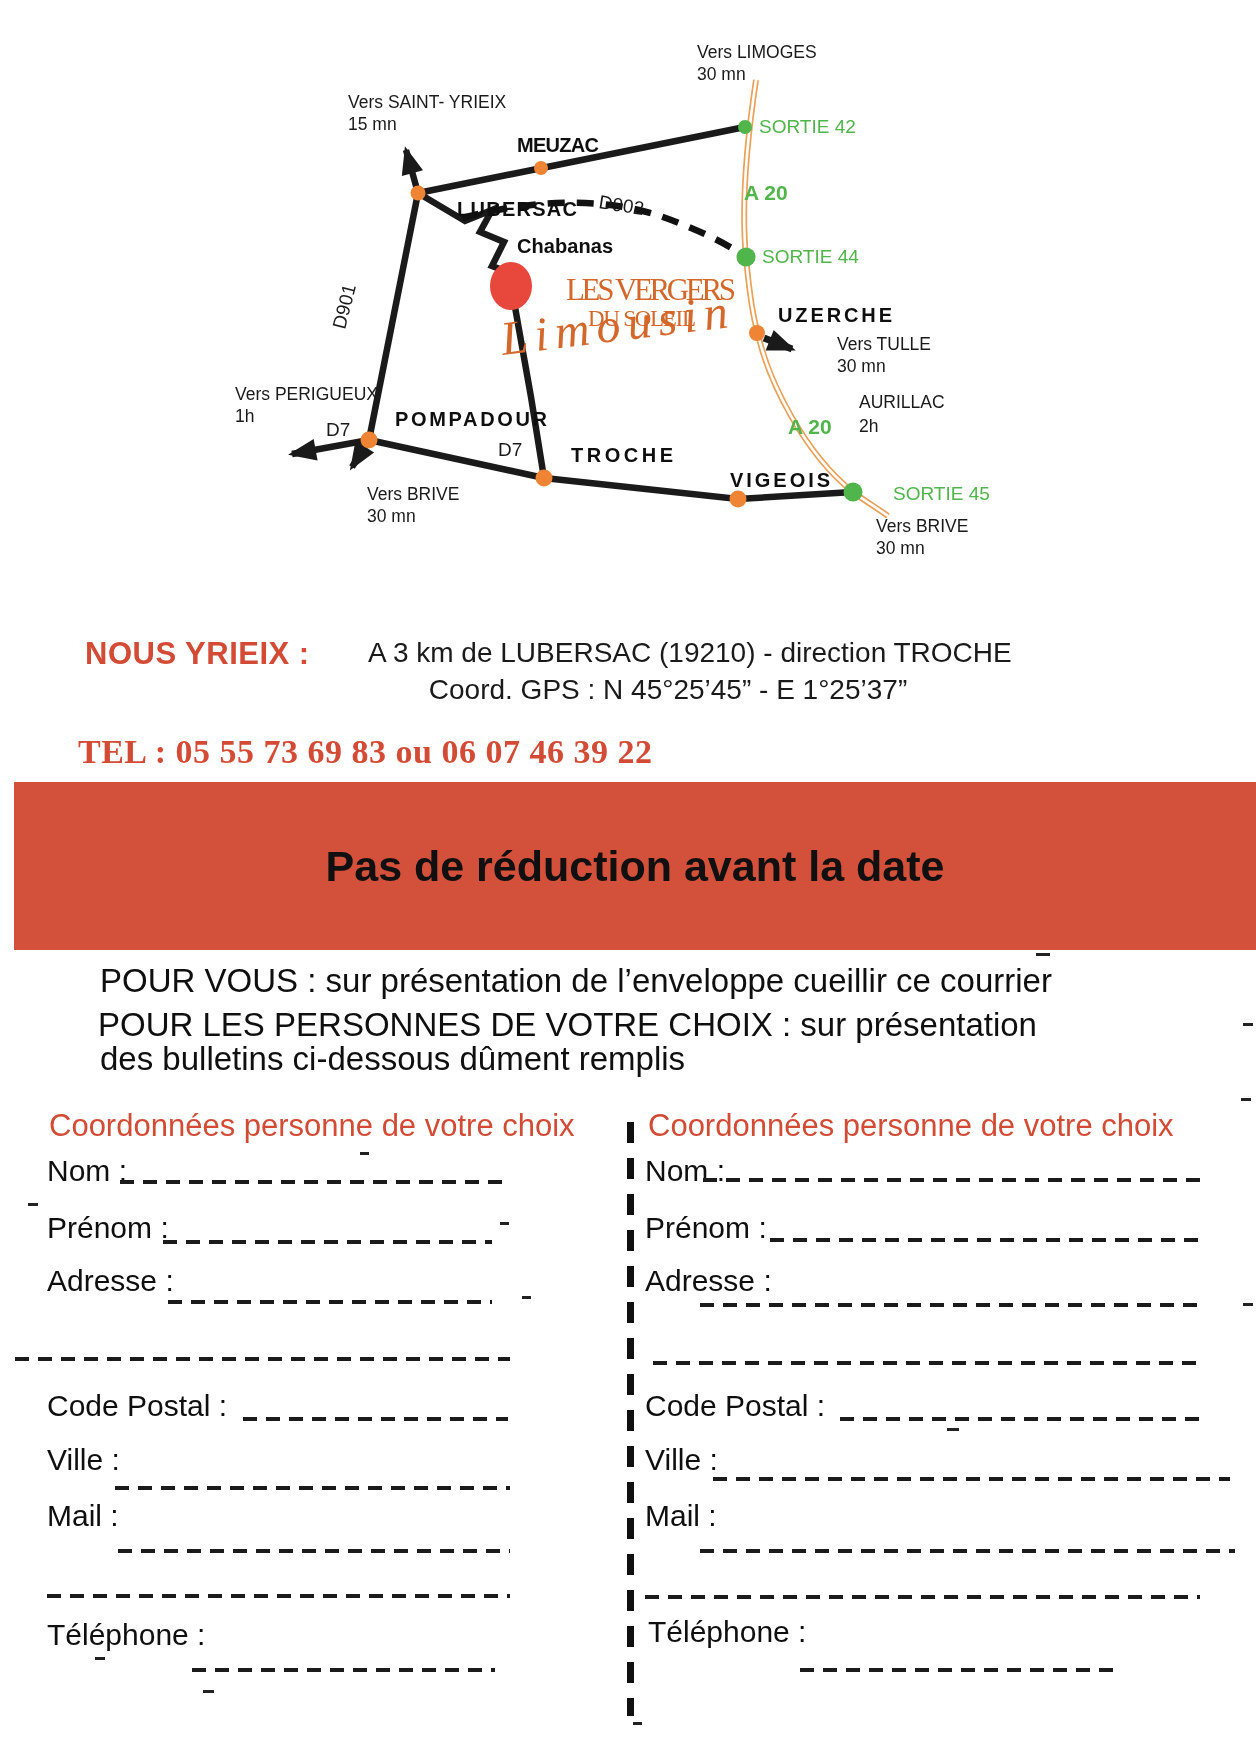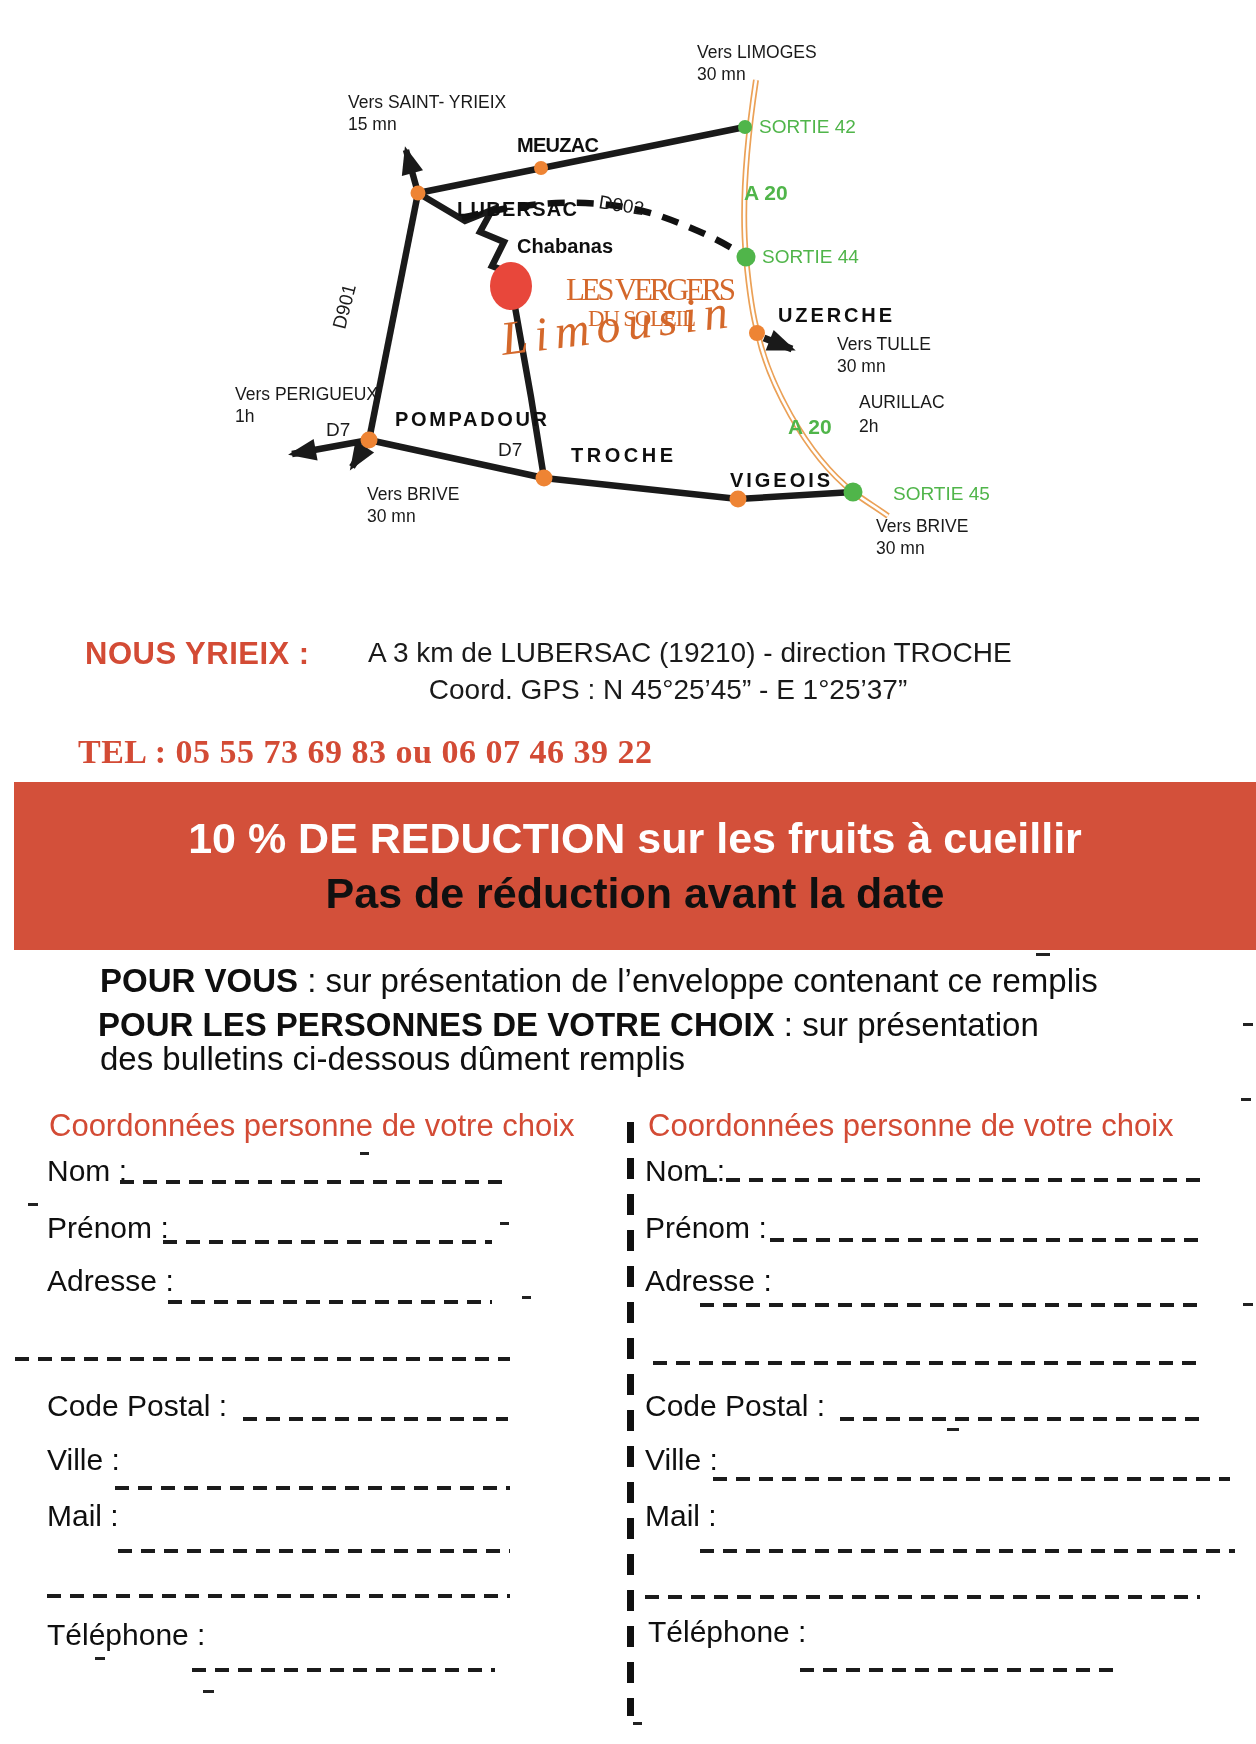--- a/index.html
+++ b/index.html
@@ -20,21 +20,21 @@
 
   
   .redhead{color:#D34B35;font-weight:bold;font-size:31px;letter-spacing:.5px;white-space:nowrap;}
   .addr{font-size:28px;line-height:37px;text-align:center;color:#1a1a1a;white-space:nowrap;margin-left:48px;}
   .tel{color:#D34B35;font-weight:bold;font-size:34px;white-space:nowrap;letter-spacing:.5px;}
   .banner{left:14px;top:782px;width:1242px;height:168px;background:#D3503A;
           display:flex;flex-direction:column;justify-content:center;align-items:center;
           font-size:43px;line-height:55px;font-weight:bold;color:#fff;}
   .banner .dark{color:#101010;}
   .cond{font-size:33px;white-space:nowrap;color:#0f0f0f;}
-  .cond b{font-weight:bold;}
+  .cond b{font-weight:normal;}
   .colhead{color:#D34B35;font-size:31px;white-space:nowrap;}
   .field{font-size:30px;color:#0f0f0f;white-space:nowrap;}
 
   
   .dash{position:absolute;height:4px;
         background:repeating-linear-gradient(90deg,#1b1b1b 0 14px,transparent 14px 23px);}
   .vdiv{position:absolute;width:7px;
         background:repeating-linear-gradient(180deg,#101010 0 21px,transparent 21px 36px);}
   .mark{position:absolute;height:3px;background:#222;}
 </style>
@@ -115,26 +115,25 @@
 </svg>
 
 <div class="abs redhead" style="left:85px;top:636px;">NOUS YRIEIX :</div>
 <div class="abs addr" style="left:320px;top:634px;width:600px;">
   <div>A 3 km de LUBERSAC (19210) - direction TROCHE</div>
   <div>Coord. GPS : N 45°25’45” - E 1°25’37”</div>
 </div>
 <div class="abs tel" style="left:78px;top:733px;font-family:Liberation Serif, serif;">TEL : 05 55 73 69 83  ou  06 07 46 39 22</div>
 
 <div class="abs banner">
-  <div>10 % DE REDUCTION sur les fruits à cueillir</div>
   <div class="dark">Pas de réduction avant la date</div>
 </div>
 
 <div class="abs cond" style="left:100px;top:962px;">
-  <b>POUR VOUS</b><span> : sur présentation de l’enveloppe contenant ce remplis</span>
+  <b>POUR VOUS</b><span> : sur présentation de l’enveloppe cueillir ce courrier</span>
 </div>
 <div class="abs cond" style="left:98px;top:1006px;">
   <b>POUR LES PERSONNES DE VOTRE CHOIX</b><span> : sur présentation</span>
 </div>
 <div class="abs cond" style="left:100px;top:1040px;">des bulletins ci-dessous dûment remplis</div>
 
 <div>
   <div class="abs colhead" style="left:49px;top:1108px;">Coordonnées personne de votre choix</div>
 
   <div class="abs field" style="left:47px;top:1154px;">Nom :</div>

